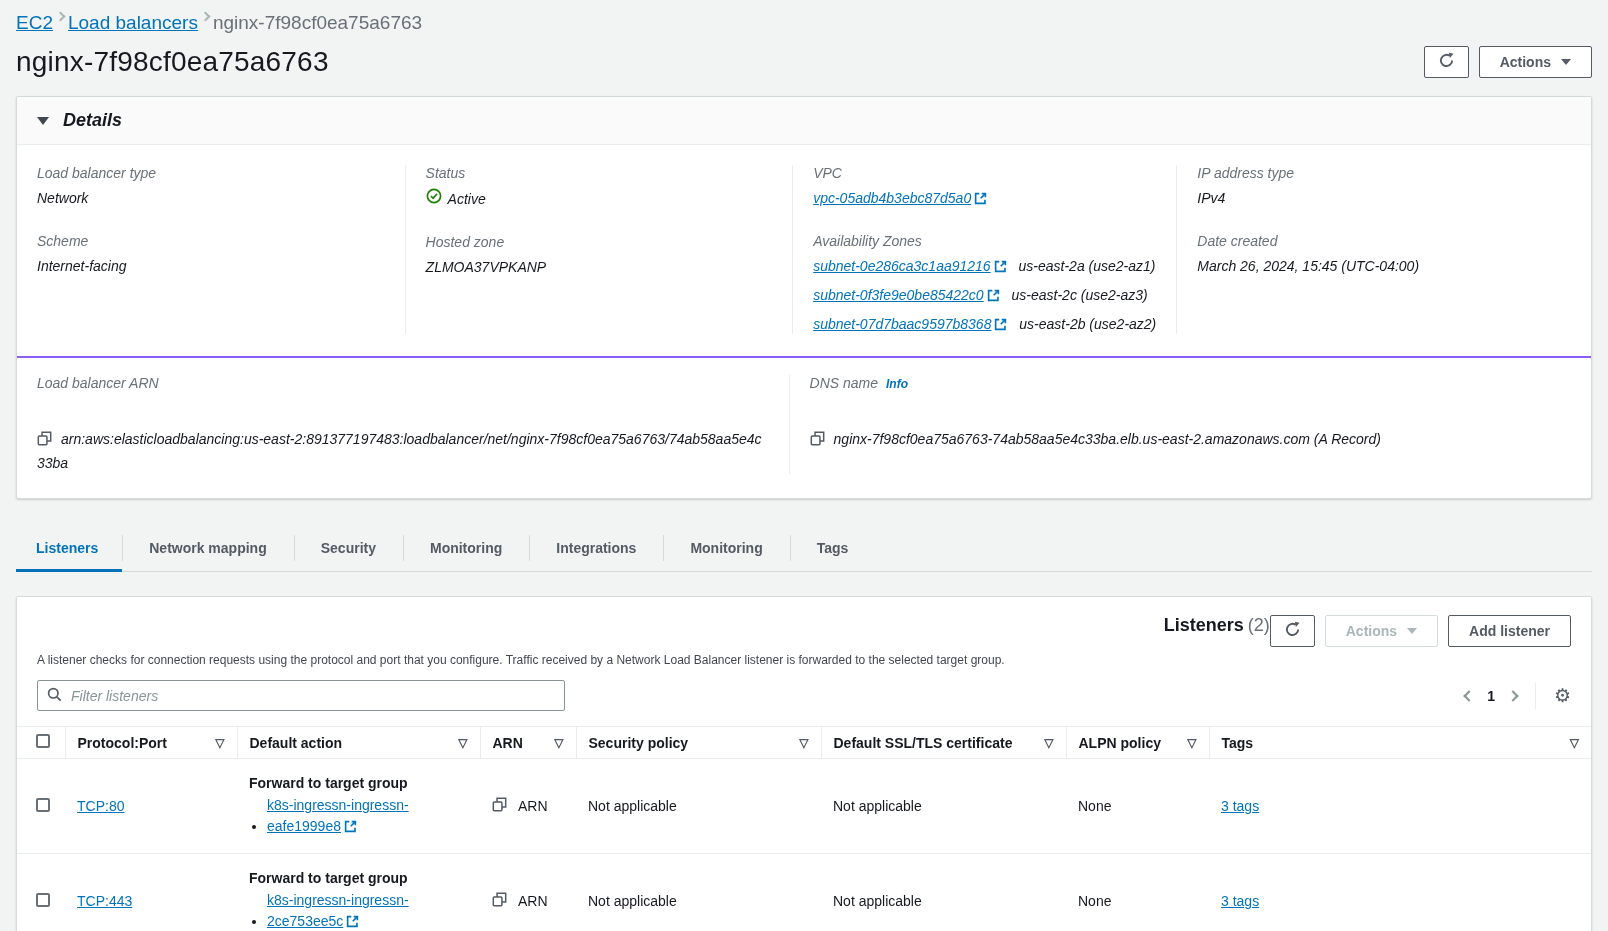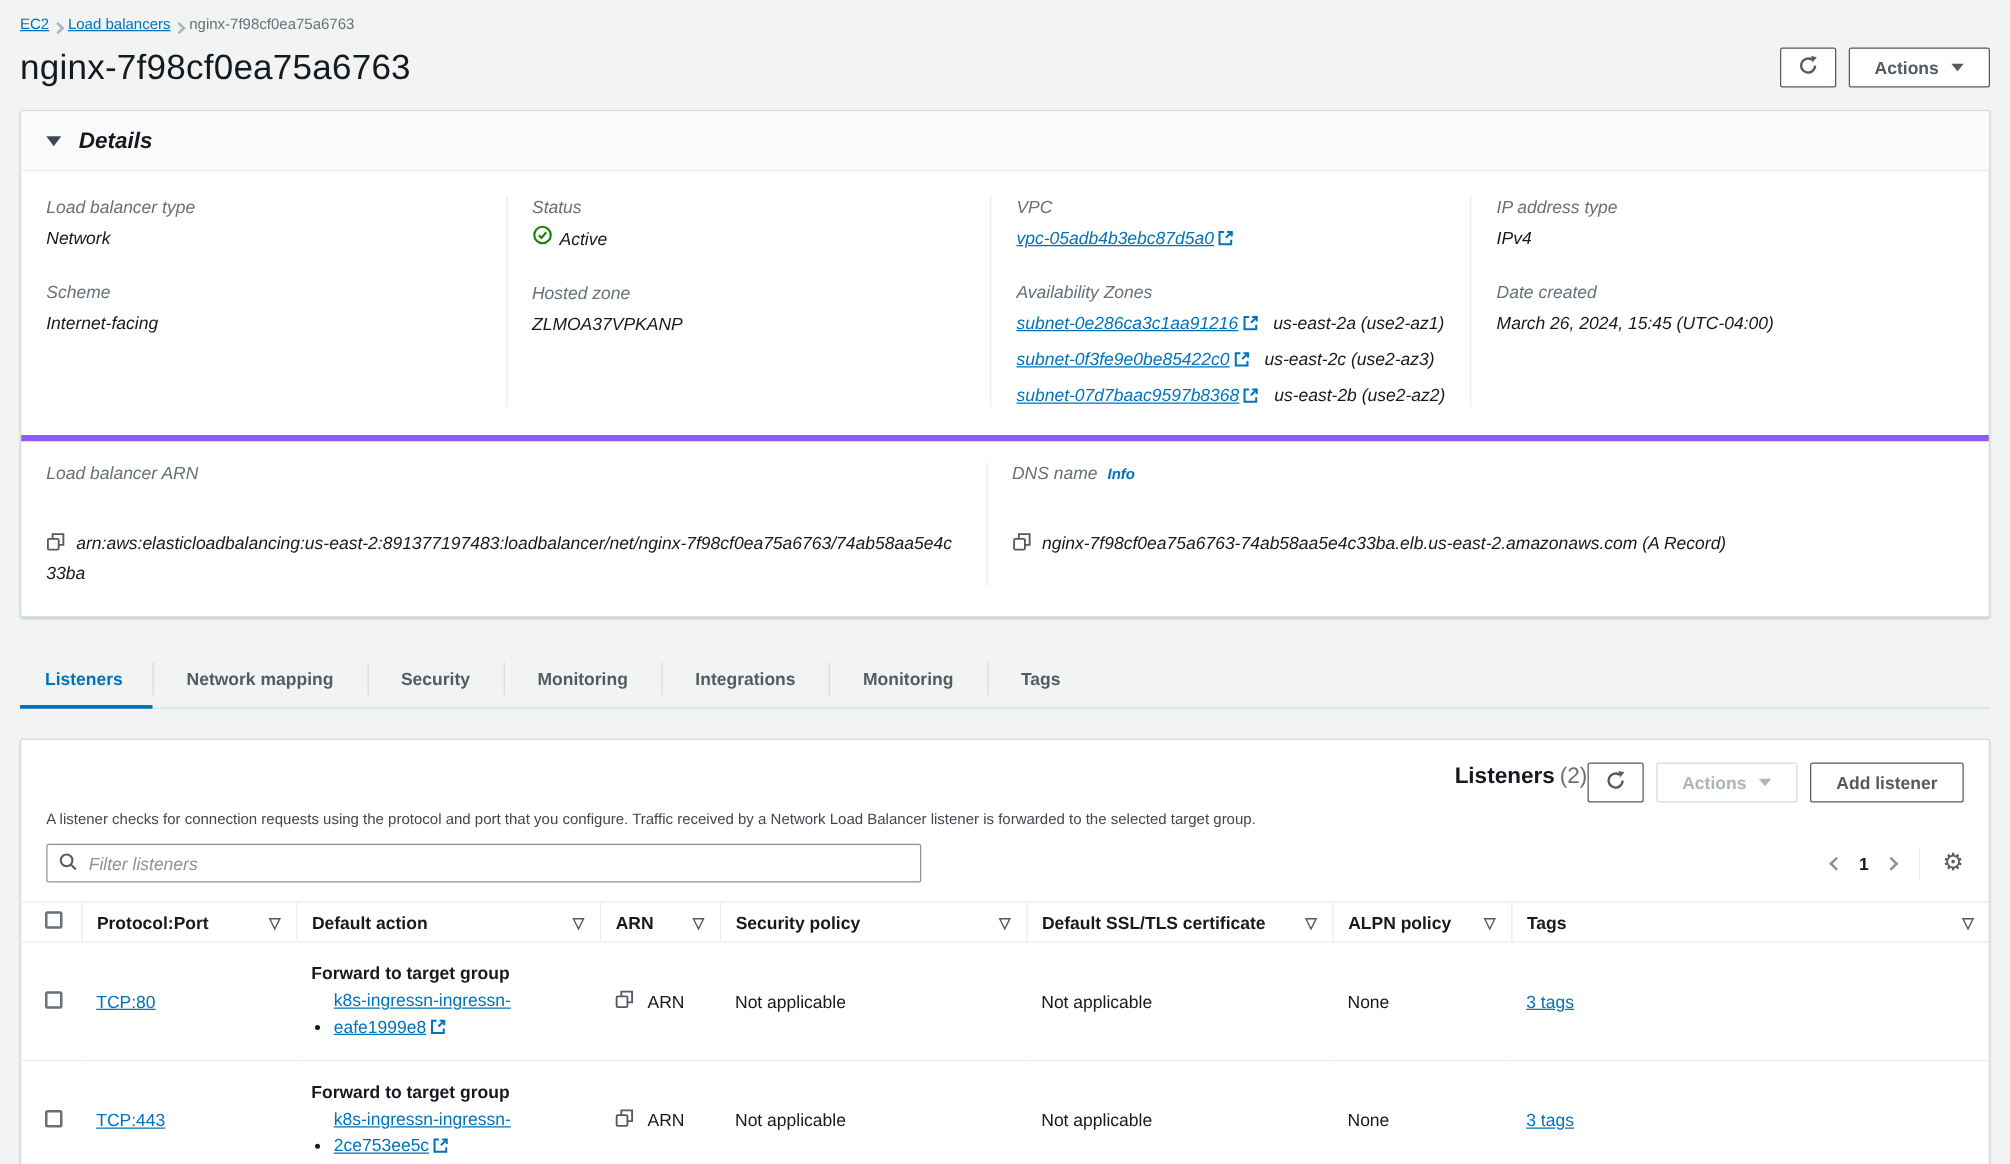--- a/index.html
+++ b/index.html
@@ -7,21 +7,21 @@
   body {
     width:1608px; height:931px; overflow:hidden;
     background:#f2f3f3; color:#16191f;
     font-family:"Liberation Sans", sans-serif; font-size:14px;
   }
   a { cursor:pointer; }
   .link { color:#0073bb; text-decoration:underline; }
   .link svg { vertical-align:-2px; margin-left:3px; }
 
   
-  .breadcrumb { display:flex; align-items:flex-end; gap:4px; padding:12px 16px 0 16px; font-size:12px; }
+  .breadcrumb { display:flex; align-items:flex-start; gap:4px; padding:12px 16px 0 16px; font-size:19px; }
   .crumb-link { color:#0073bb; text-decoration:underline; }
   .crumb-current { color:#687078; }
   .chev { display:inline-block; width:7px; height:7px; border-top:2px solid #aab7b8; border-right:2px solid #aab7b8; transform:rotate(45deg); margin-top:1px; }
 
   
   .title-row { display:flex; justify-content:space-between; align-items:center; padding:12px 16px 4px 16px; }
   .page-title { font-size:28px; font-weight:500; margin:0; letter-spacing:0.2px; }
   .head-actions { display:flex; gap:10px; }
 
   .btn {
@@ -50,21 +50,21 @@
   .details-grid { display:grid; grid-template-columns:1fr 1fr 0.99fr 1.07fr; padding:20px 0 22px 0; }
   .dcol { padding:0 20px; display:flex; flex-direction:column; gap:25px; }
   .dcol + .dcol { border-left:1px solid #eaeded; }
   .field .label { color:#687078; margin-bottom:7px; }
   .field .value { color:#16191f; line-height:20px; }
   .status-val { color:#1d8102; display:flex; align-items:center; gap:6px; }
   .az-item { margin-bottom:9px; white-space:nowrap; }
   .az-item:last-child { margin-bottom:0; }
   .az-zone { color:#16191f; margin-left:8px; }
 
-  .details-bottom { display:grid; grid-template-columns:1fr 1.04fr; border-top:5px solid #8b5cf6; padding:17px 0 24px 0; }
+  .details-bottom { display:grid; grid-template-columns:1fr 1.04fr; border-top:2px solid #8b5cf6; padding:17px 0 24px 0; }
   .dbcol { padding:0 20px; }
   .dbcol + .dbcol { border-left:1px solid #eaeded; }
   .mono-wrap { line-height:22px; word-break:break-all;margin-top:37px; }
   .copy-btn { display:inline-block; margin-right:9px; cursor:pointer; vertical-align:-2px; }
   .info-link { color:#0073bb; font-size:12px; font-weight:700; margin-left:8px; text-decoration:none; }
 
   
   .tabs { display:flex; align-items:stretch; margin:26px 16px 0 16px; border-bottom:1px solid #d5dbdb; }
   .tab { position:relative; padding:15px 27px; font-weight:700; color:#545b64; font-size:14px; cursor:pointer; }
   .tab:first-child { padding-left:20px; padding-right:24px; }
@@ -73,21 +73,21 @@
   .tab.active::after { content:""; position:absolute; left:0; right:0; bottom:-1px; height:3px; background:#0073bb; }
 
   
   .listeners-panel { margin-top:24px; }
   .list-head { display:flex; justify-content:flex-end; align-items:flex-start; padding:18px 20px 0 20px; }
   .list-title { font-size:18px; font-weight:700; margin:0; }
   .list-count { color:#687078; font-weight:400; margin-left:4px; }
   .desc { margin:6px 20px 0 20px; font-size:12px; color:#414750; }
 
   .filter-row { display:flex; justify-content:space-between; align-items:center; padding:13px 20px 15px 20px; }
-  .search-box { width:700px; height:31px; border:1px solid #879596; border-radius:2px; background:#fff; display:flex; align-items:center; padding:0 9px; gap:7px; }
+  .search-box { width:528px; height:31px; border:1px solid #879596; border-radius:2px; background:#fff; display:flex; align-items:center; padding:0 9px; gap:7px; }
   .search-box input { border:none; outline:none; flex:1; font-size:14px; font-family:"Liberation Sans", sans-serif; color:#16191f; background:transparent; }
   .search-box input::placeholder { font-style:italic; color:#879596; }
 
   .pagination { display:flex; align-items:center; gap:14px; }
   .pg-chev { display:inline-block; width:8px; height:8px; border-top:2px solid #879596; border-right:2px solid #879596; cursor:pointer; }
   .pg-left { transform:rotate(-135deg); }
   .pg-right { transform:rotate(45deg); }
   .pg-num { font-weight:700; color:#16191f; }
   .pg-div { width:1px; height:26px; background:#eaeded; margin:0 4px; }
   .gear { font-size:19px; color:#545b64; cursor:pointer; line-height:1; }

